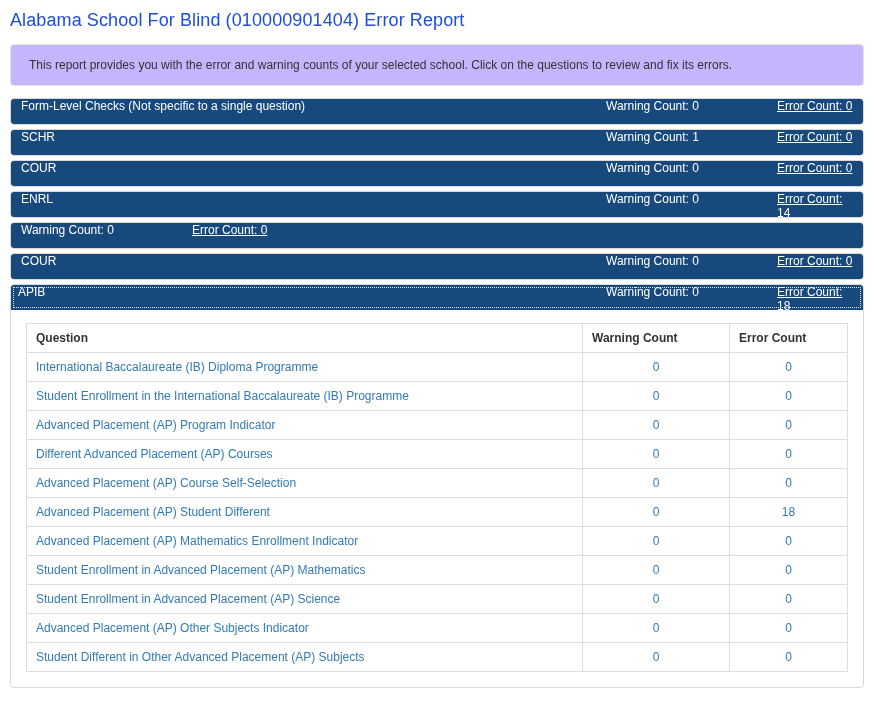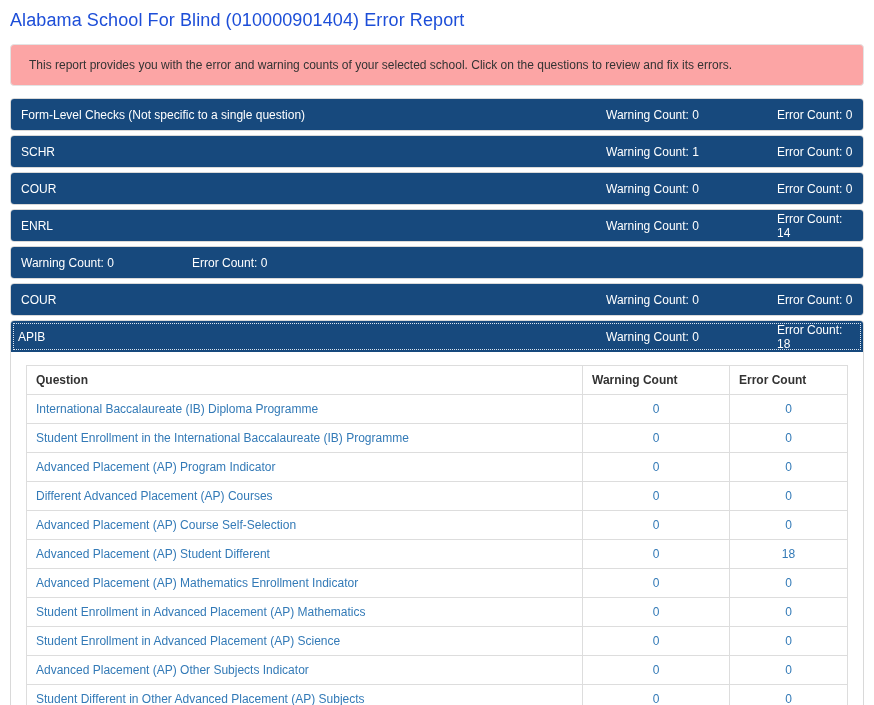--- a/index.html
+++ b/index.html
@@ -11,54 +11,54 @@
   }
   .page { padding: 6px 10px 0 10px; }
   .page-title {
     font-size: 18px;
     font-weight: 500;
     color: #1d4ed8;
     margin: 4px 0 13px 0;
     letter-spacing: 0.1px;
   }
   .info-box {
-    background: #fca5a5;
+    background: #c4b5fd;
     border: 1px solid #e3e3e3;
     border-radius: 4px;
     padding: 13px 18px;
     font-size: 12px;
     color: #333;
     margin-bottom: 12px;
   }
   .panel {
     border: 1px solid #d9d9d9;
     border-radius: 4px;
     margin-bottom: 4px;
     background: #fff;
   }
   .panel-heading {
     background: var(--bar-bg, #17497d);
     color: #fff;
     font-size: 12px;
-    height: 31px;
+    height: 25px;
     padding: 0 10px;
     display: flex;
-    align-items: center;
+    align-items: flex-start;
     border-radius: 3px;
     cursor: pointer;
   }
   .panel-heading.focused {
     outline: 1px dotted #dce6f1;
     outline-offset: -3px;
     border-radius: 3px 3px 0 0;
     padding-left: 7px;
   }
   .sec-title { flex: 1 1 auto; white-space: nowrap; overflow: hidden; }
   .sec-warning { flex: 0 0 171px; text-align: left; }
-  .sec-error { flex: 0 0 76px; text-align: left; }
+  .sec-error { flex: 0 0 76px; text-align: left; text-decoration: underline; }
   .panel-body { padding: 13px 15px 15px 15px; }
   table.report {
     width: 100%;
     border-collapse: collapse;
     font-size: 12px;
     table-layout: fixed;
     border-radius: 9px;
   }
   .report th, .report td {
     border: 1px solid #ddd;

